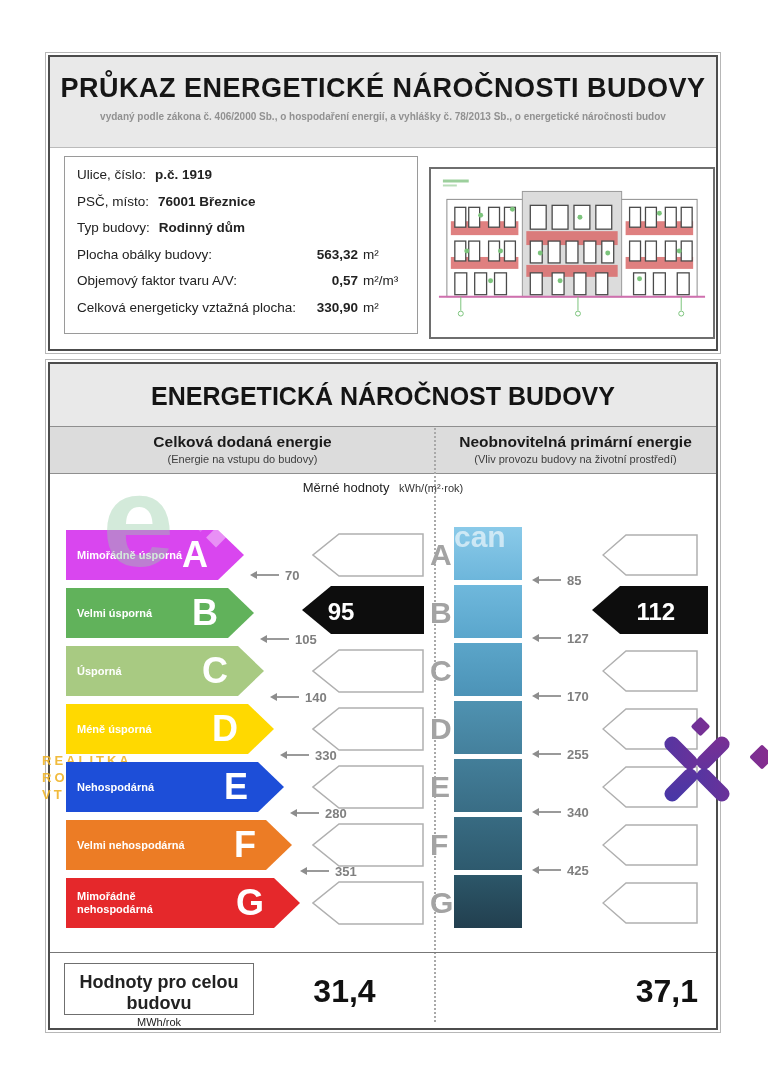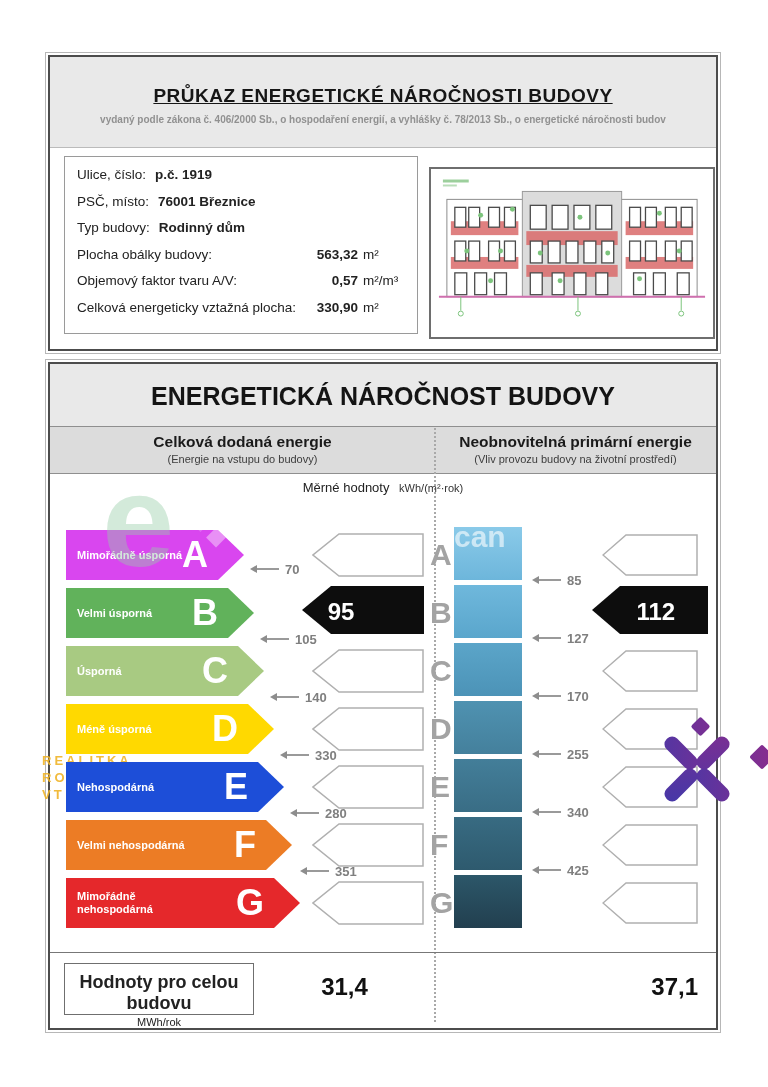--- a/index.html
+++ b/index.html
@@ -3,21 +3,21 @@
 <meta charset="utf-8">
 <style>
   html,body{margin:0;padding:0;background:#fff;}
   .page{position:relative;width:768px;height:1087px;overflow:hidden;background:#fff;
         font-family:"Liberation Sans",sans-serif;color:#222;}
   .card{position:absolute;background:#fff;border:2px solid #4c4c4c;outline:1px solid #b7b7b7;outline-offset:2px;}
   
   .card1{left:48px;top:55px;width:666px;height:292px;}
   .c1-header{position:absolute;left:0;top:0;width:100%;height:90px;background:#e9e9e9;
              border-bottom:1px solid #bbb;text-align:center;}
-  .c1-title{margin-top:28px;font-size:19px;font-weight:bold;letter-spacing:.5px;color:#161616;text-decoration:underline;}
+  .c1-title{margin-top:16px;font-size:27px;font-weight:bold;letter-spacing:.5px;color:#161616;}
   .c1-sub{margin-top:7px;font-size:10px;font-weight:bold;color:#919191;}
   .info-box{position:absolute;left:14px;top:99px;width:354px;height:178px;border:1px solid #9a9a9a;
             padding:10px 10px 0 12px;box-sizing:border-box;font-size:13.5px;}
   .info-row{display:flex;align-items:baseline;height:26.5px;white-space:nowrap;}
   .info-row b{margin-left:9px;}
   .info-row.num b{margin-left:auto;}
   .info-row .unit{margin-left:5px;min-width:44px;}
   .drawing-box{position:absolute;left:379px;top:110px;width:286px;height:172px;border:2px solid #6e6e6e;
                box-sizing:border-box;background:#fff;}
   
@@ -65,21 +65,21 @@
   .wm-can{position:absolute;left:404px;top:46px;width:68px;overflow:hidden;z-index:3;
           font-size:30px;font-weight:bold;color:rgba(255,255,255,.6);}
   .wm-realitka{position:absolute;left:-8px;top:388px;z-index:1;color:#f0b429;opacity:.9;
                font-size:13px;font-weight:bold;letter-spacing:3px;line-height:17px;white-space:nowrap;}
   
   .totals{position:absolute;left:0;top:588px;width:666px;height:76px;border-top:1.5px solid #777;box-sizing:border-box;}
   .totals-box{position:absolute;left:14px;top:10px;width:190px;height:52px;border:1.5px solid #6f6f6f;
               box-sizing:border-box;text-align:center;padding-top:8px;}
   .totals-box .t{font-size:18px;font-weight:bold;}
   .totals-box .u{font-size:11px;margin-top:2px;}
-  .tval{position:absolute;top:20px;font-size:24px;font-weight:bold;color:#111;}
+  .tval{position:absolute;top:20px;font-size:32px;font-weight:bold;color:#111;}
   .tval.left{left:204px;width:181px;text-align:center;}
   .tval.right{left:385px;width:263px;text-align:right;}
   .logo{position:absolute;left:648px;top:700px;z-index:5;}
 </style>
 </head>
 <body>
 
 <div class="page">
 
   <section class="card card1">
@@ -258,21 +258,21 @@
       </div>
       <div class="larrow" style="top:346px;width:226px;background:#ec7c25">
         <span class="llabel">Velmi nehospodárná</span>
         <span class="lletter">F</span>
       </div>
       <div class="larrow" style="top:404px;width:234px;background:#e5282b">
         <span class="llabel">Mimořádně nehospodárná</span>
         <span class="lletter">G</span>
       </div>
 
-      <div class="marker" style="top:88px;left:196px">
+      <div class="marker" style="top:94px;left:196px">
           <i class="tri"></i>
           <i class="ln"></i>
           <b>70</b>
         </div>
       <div class="marker" style="top:158px;left:206px">
           <i class="tri"></i>
           <i class="ln"></i>
           <b>105</b>
         </div>
       <div class="marker" style="top:216px;left:216px">

